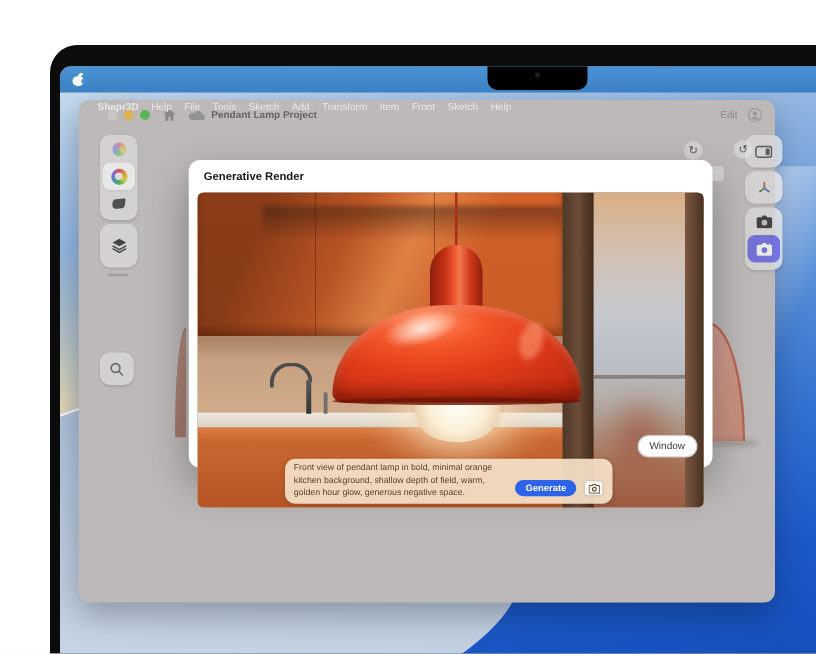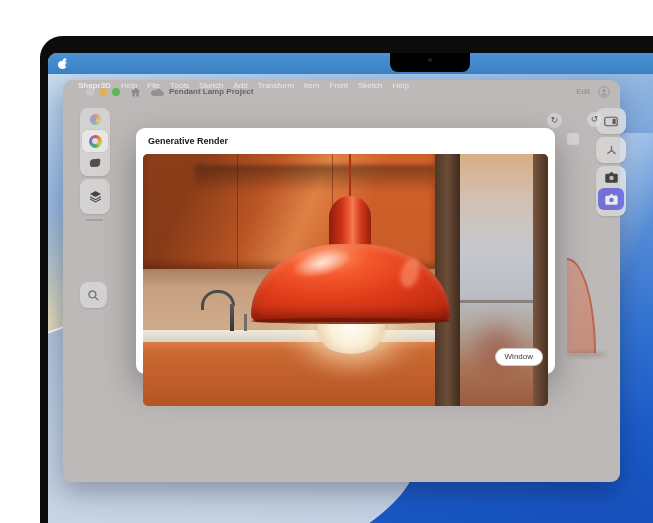--- a/index.html
+++ b/index.html
@@ -66,21 +66,21 @@
     background:linear-gradient(105deg,#e3ab99,#d6927e);
     border-top:2px solid #c4654d;border-right:2px solid #c4654d;
     border-top-right-radius:100% 100%;box-sizing:border-box;}
   .dome-frag-r-sh{left:504px;top:272px;width:40px;height:5px;background:rgba(80,50,40,.25);
     border-radius:50%;filter:blur(2px);z-index:1;}
   .dome-frag-l{left:77px;top:182px;width:9px;height:88px;z-index:1;
     background:linear-gradient(255deg,#bb8f80,#ab7a6c);
     border-top:2px solid #9c6e5f;border-top-left-radius:100% 100%;box-sizing:border-box;}
 
   
-  .modal{left:73px;top:48px;width:419px;height:246px;background:#fff;border-radius:9px;z-index:5;
+  .modal{left:88px;top:48px;width:419px;height:246px;background:#fff;border-radius:9px;z-index:5;
     box-shadow:0 14px 34px rgba(0,0,10,.32);}
   .modal-title{left:12px;top:0;height:26px;line-height:26px;font-size:9px;font-weight:bold;color:#161616;}
   .render{left:7px;top:26px;width:405px;height:252px;border-radius:5px;overflow:hidden;
     background:linear-gradient(180deg,#8a6a52,#c59e7e 14%,#cbaa8a 42%,#c5a184 62%,#b5957c 100%);}
   .close-btn{right:12px;bottom:8px;height:16px;line-height:16px;padding:0 9px;border-radius:9px;
     border:1px solid #cfcfcf;background:#fff;font-size:8px;color:#3c3c3c;}
 
   
   .cab-up{left:0;top:0;width:292px;height:115px;
     background:
@@ -273,20 +273,30 @@
 
           <div class="abs glow"></div>
           <div class="abs cord"></div>
           <div class="abs cap"></div>
           <div class="abs bulb"></div>
           <div class="abs dome"></div>
           <div class="abs dome-hl"></div>
           <div class="abs dome-hl2"></div>
           <div class="abs rim"></div>
 
+          <div class="promptbar abs">
+            <div class="prompt-text">Front view of pendant lamp in bold, minimal orange kitchen background, shallow depth of field, warm, golden hour glow, generous negative space.</div>
+            <div class="gen-btn">Generate</div>
+            <div class="cap-btn">
+              <svg width="9" height="8" viewBox="0 0 24 20">
+                  <path d="M8 3 L10 0.5 H14 L16 3 H21 a2.5 2.5 0 0 1 2.5 2.5 V17 a2.5 2.5 0 0 1-2.5 2.5 H3 A2.5 2.5 0 0 1 .5 17 V5.5 A2.5 2.5 0 0 1 3 3 Z" fill="none" stroke="#5a4632" stroke-width="2.4"></path>
+                  <circle cx="12" cy="11" r="4" fill="none" stroke="#5a4632" stroke-width="2.4"></circle>
+                </svg>
+            </div>
+          </div>
         </div>
 
         <div class="abs close-btn">Window</div>
       </div>
     </div>
 
     <div class="abs menubar">
       <span class="apple">
           <i></i>
           <u></u>

